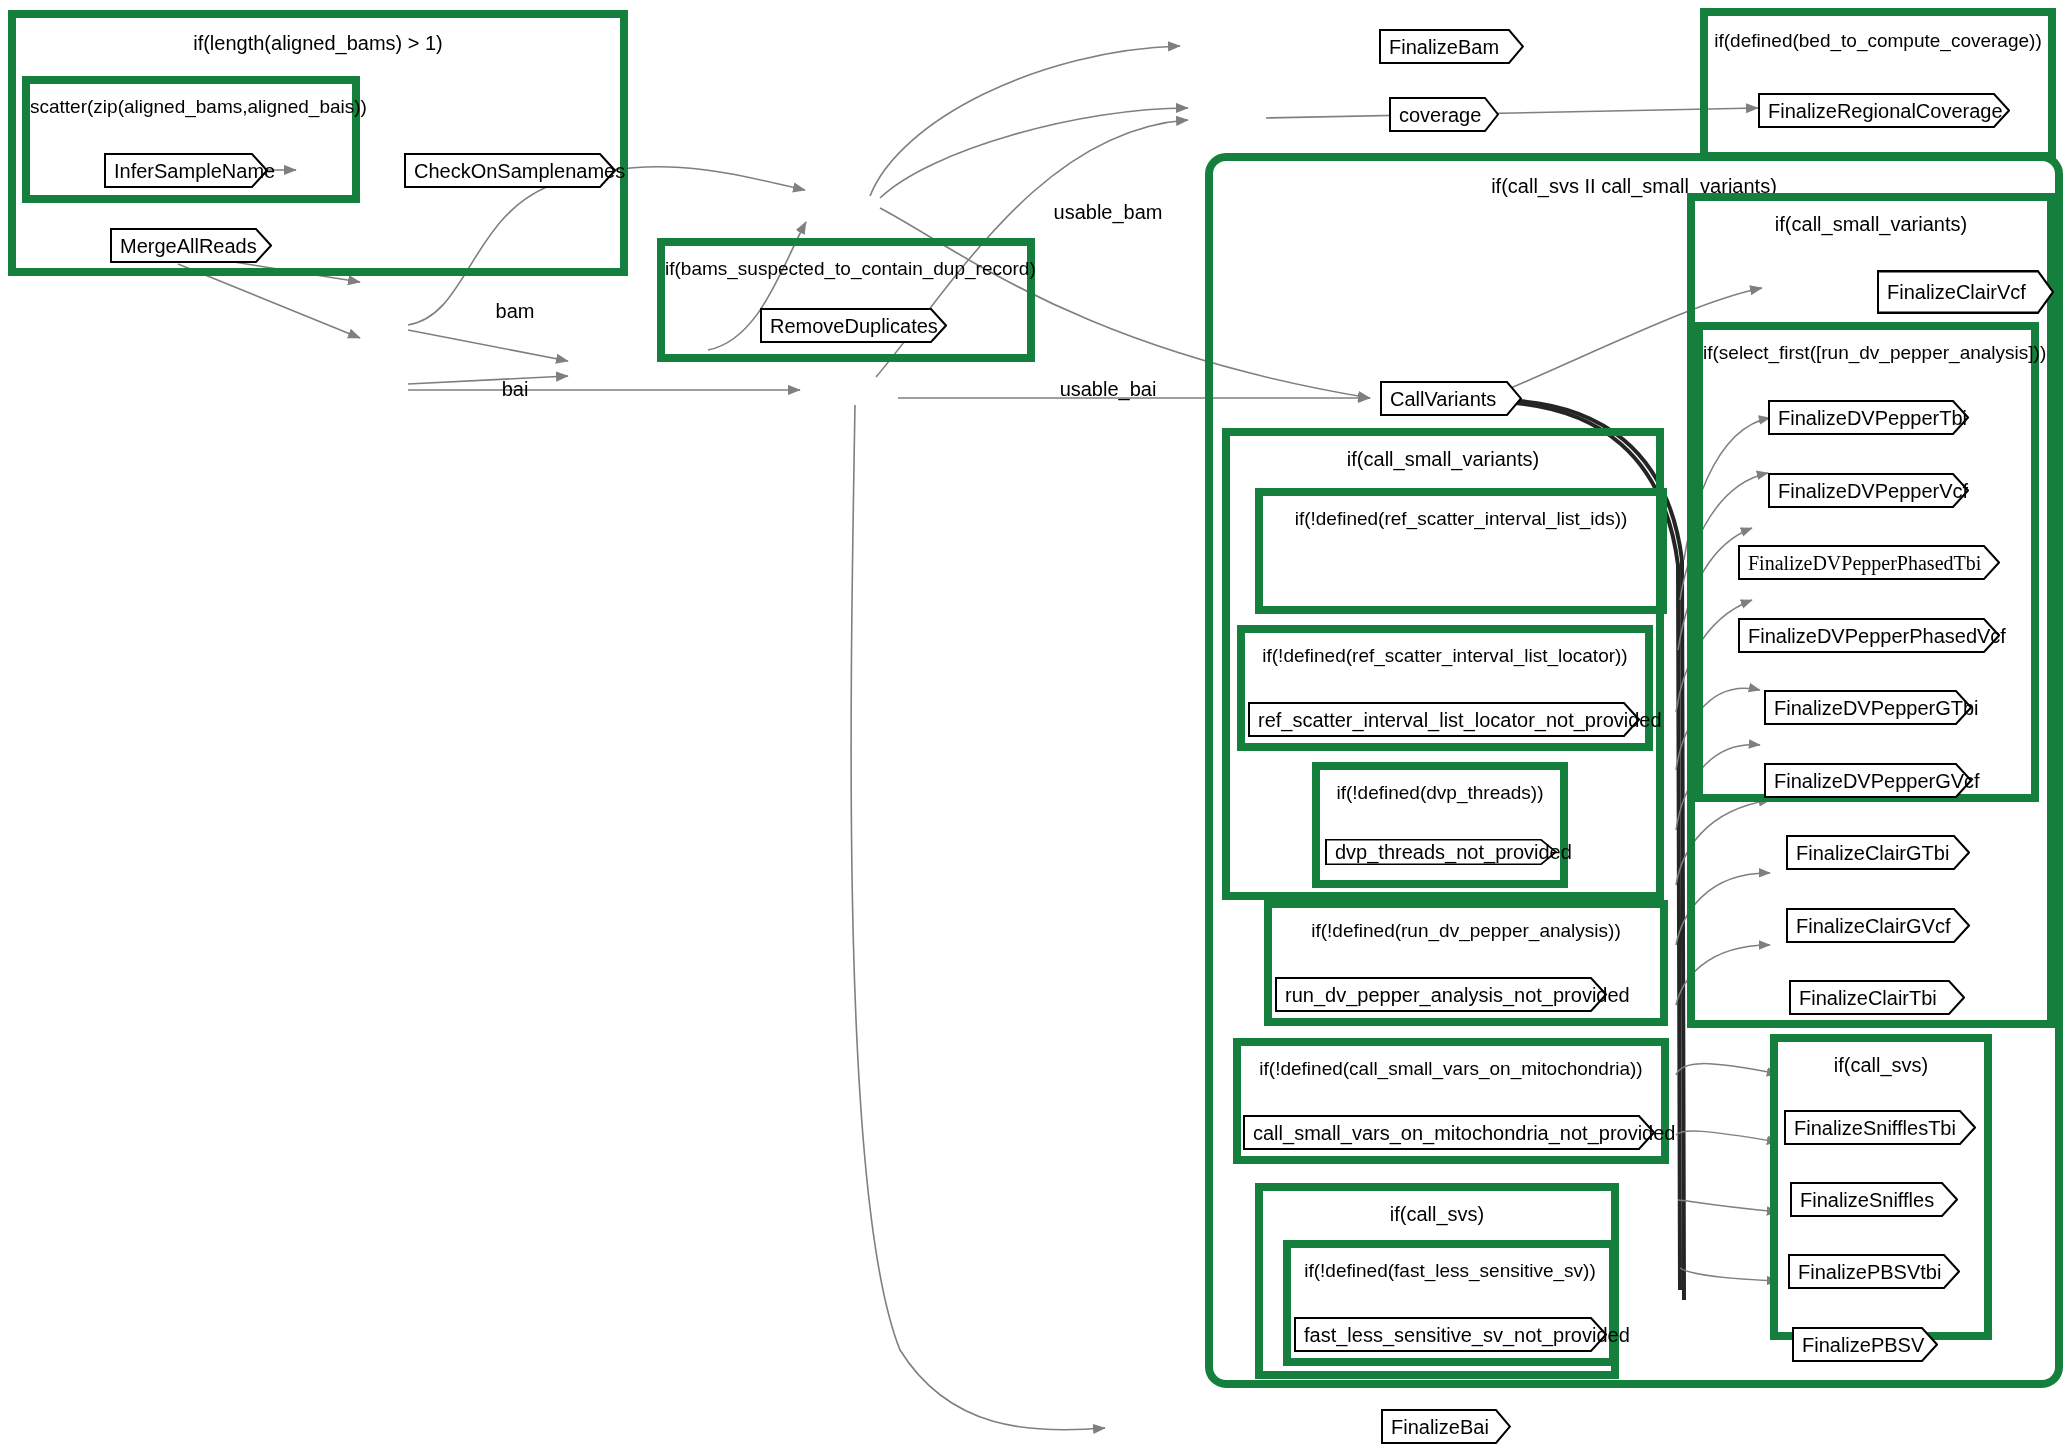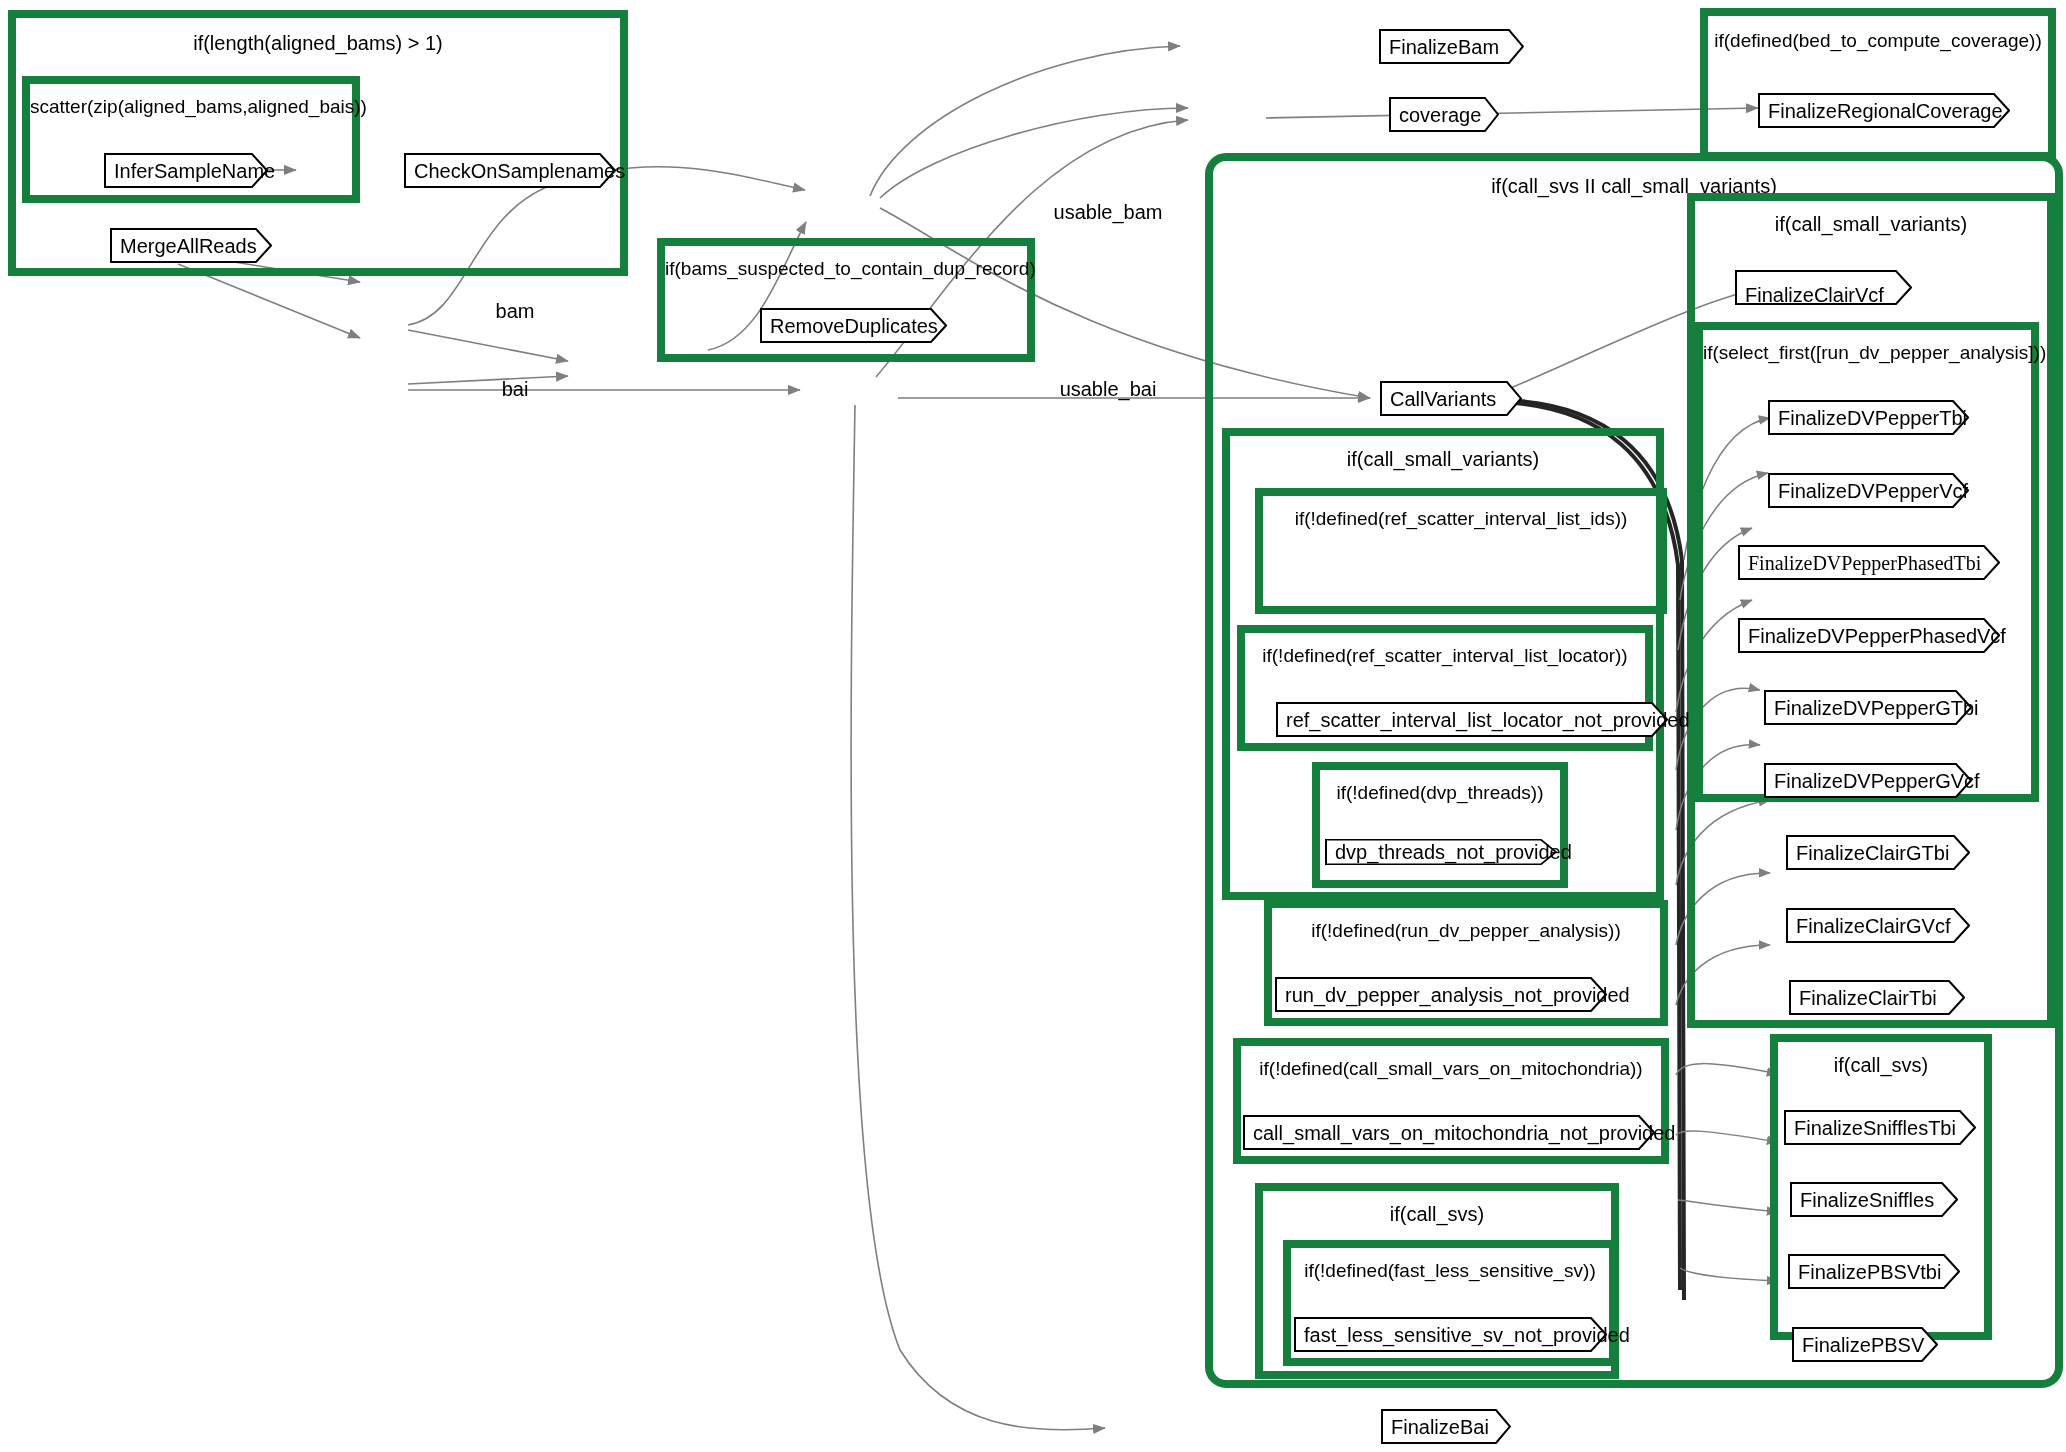--- a/index.html
+++ b/index.html
@@ -263,21 +263,21 @@
     <span class="nodetext">CallVariants</span>
   </div>
 
   <div class="node" style="left:1381px; top:1409px; width:130px; height:35px;">
     <svg class="nodeshape" viewBox="0 0 130 35" preserveAspectRatio="none">
       <polygon points="1,1 115,1 129,17.5 115,34 1,34" fill="#ffffff" stroke="#000000" stroke-width="2"></polygon>
     </svg>
     <span class="nodetext">FinalizeBai</span>
   </div>
 
-  <div class="node" style="left:1735px; top:270px; width:177px; height:35px;align-items:flex-end;">
+  <div class="node" style="left:1877px; top:270px; width:177px; height:44px;">
     <svg class="nodeshape" viewBox="0 0 177 35" preserveAspectRatio="none">
       <polygon points="1,1 161,1 176,17.5 161,34 1,34" fill="#ffffff" stroke="#000000" stroke-width="2"></polygon>
     </svg>
     <span class="nodetext">FinalizeClairVcf</span>
   </div>
 
   <div class="node" style="left:1768px; top:400px; width:201px; height:35px;">
     <svg class="nodeshape" viewBox="0 0 201 35" preserveAspectRatio="none">
       <polygon points="1,1 185,1 200,17.5 185,34 1,34" fill="#ffffff" stroke="#000000" stroke-width="2"></polygon>
     </svg>
@@ -362,21 +362,21 @@
   </div>
 
   <div class="node" style="left:1792px; top:1327px; width:146px; height:35px;">
     <svg class="nodeshape" viewBox="0 0 146 35" preserveAspectRatio="none">
       <polygon points="1,1 130,1 145,17.5 130,34 1,34" fill="#ffffff" stroke="#000000" stroke-width="2"></polygon>
     </svg>
     <span class="nodetext">FinalizePBSV</span>
   </div>
 
 
-  <div class="node" style="left:1248px; top:702px; width:392px; height:35px;margin-left:28px;">
+  <div class="node" style="left:1248px; top:702px; width:392px; height:35px;">
     <svg class="nodeshape" viewBox="0 0 392 35" preserveAspectRatio="none">
       <polygon points="1,1 376,1 391,17.5 376,34 1,34" fill="#ffffff" stroke="#000000" stroke-width="2"></polygon>
     </svg>
     <span class="nodetext">ref_scatter_interval_list_locator_not_provided</span>
   </div>
 
   <div class="node" style="left:1325px; top:839px; width:232px; height:26px;">
     <svg class="nodeshape" viewBox="0 0 232 35" preserveAspectRatio="none">
       <polygon points="1,1 216,1 231,17.5 216,34 1,34" fill="#ffffff" stroke="#000000" stroke-width="2"></polygon>
     </svg>

